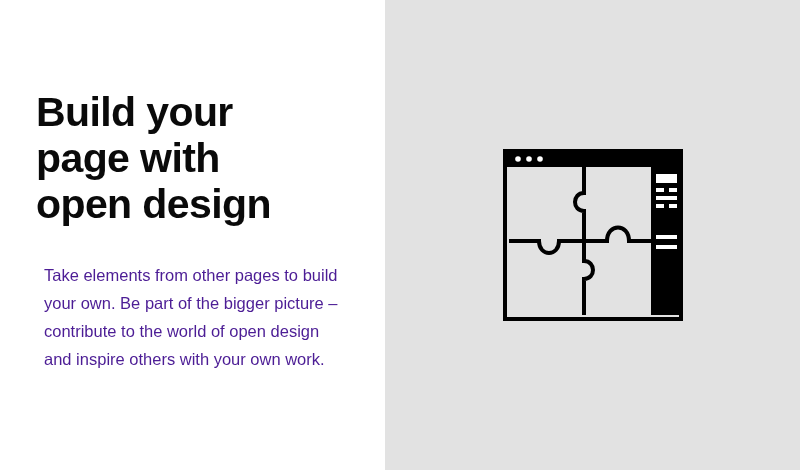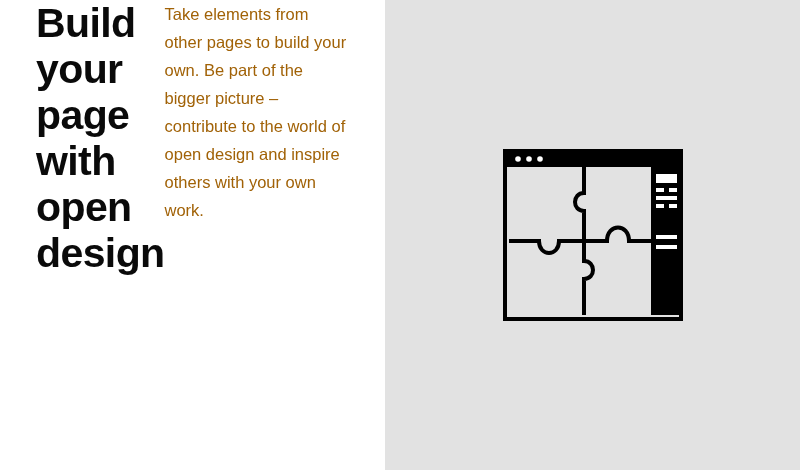--- a/index.html
+++ b/index.html
@@ -24,42 +24,43 @@
   }
 
   
   .text-panel {
     width: 385px;
     height: 470px;
     background: #ffffff;
     box-sizing: border-box;
     padding: 0 36px;
     display: flex;
+    flex-direction: column;
     justify-content: center;
     flex: 0 0 385px;
   }
 
   .headline {
     margin: 0 0 26px 0;
     font-family: "Liberation Sans", sans-serif;
     font-size: 41px;
     line-height: 46px;
     font-weight: 700;
     letter-spacing: -0.6px;
     color: #0a0a0a;
     max-width: 270px;
   }
 
   .body-copy {
-    margin: 0;
+    margin: 8px;
     font-family: "Liberation Sans", sans-serif;
     font-size: 16.5px;
     line-height: 28px;
     font-weight: 400;
-    color: #a16207;
+    color: #4c1d95;
     max-width: 300px;
   }
 
   
   .illustration-panel {
     flex: 1 1 auto;
     height: 470px;
     background: #e2e2e2;
     display: flex;
     align-items: center;

